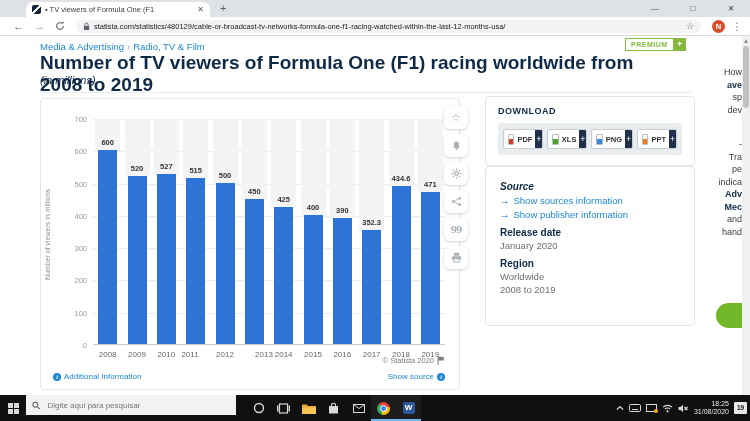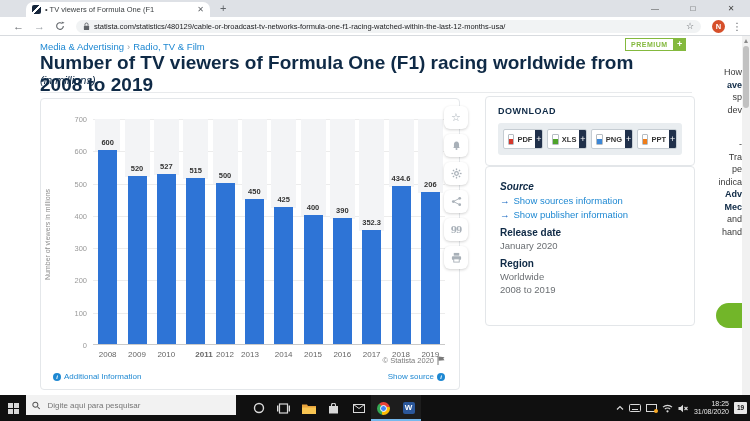--- a/index.html
+++ b/index.html
@@ -205,29 +205,29 @@
           <div class="bar" style="left: 34.5px; height: 167.886px; background: rgb(46, 116, 214);"></div>
           <div class="bar-value" style="left: 22px; bottom: 170.886px;">520</div>
           <div class="xtick" style="left: 22px;">2009</div>
           <div class="band" style="left: 60.8333px; height: 55.8543px; background: rgb(243, 244, 246);"></div>
           <div class="bar" style="left: 63.8333px; height: 170.146px; background: rgb(46, 116, 214);"></div>
           <div class="bar-value" style="left: 51.3333px; bottom: 173.146px;">527</div>
           <div class="xtick" style="left: 51.3333px;">2010</div>
           <div class="band" style="left: 90.1667px; height: 59.7286px; background: rgb(243, 244, 246);"></div>
           <div class="bar" style="left: 93.1667px; height: 166.271px; background: rgb(46, 116, 214);"></div>
           <div class="bar-value" style="left: 80.6667px; bottom: 169.271px; margin-top: 29px;">515</div>
-          <div class="xtick" style="left: 89px; font-weight: bold;">2011</div>
+          <div class="xtick" style="left: 75px;">2011</div>
           <div class="band" style="left: 119.5px; height: 64.5714px; background: rgb(243, 244, 246);"></div>
           <div class="bar" style="left: 122.5px; height: 161.429px; background: rgb(46, 116, 214);"></div>
           <div class="bar-value" style="left: 110px; bottom: 164.429px;">500</div>
           <div class="xtick" style="left: 110px;">2012</div>
           <div class="band" style="left: 148.833px; height: 80.7143px; background: rgb(243, 244, 246);"></div>
           <div class="bar" style="left: 151.833px; height: 145.286px; background: rgb(46, 116, 214);"></div>
           <div class="bar-value" style="left: 139.333px; bottom: 148.286px;">450</div>
-          <div class="xtick" style="left: 135px;">2013</div>
+          <div class="xtick" style="left: 149px;">2013</div>
           <div class="band" style="left: 178.167px; height: 88.7857px; background: rgb(243, 244, 246);"></div>
           <div class="bar" style="left: 181.167px; height: 137.214px; background: rgb(46, 116, 214);"></div>
           <div class="bar-value" style="left: 168.667px; bottom: 140.214px;">425</div>
           <div class="xtick" style="left: 168.667px;">2014</div>
           <div class="band" style="left: 207.5px; height: 96.8571px; background: rgb(243, 244, 246);"></div>
           <div class="bar" style="left: 210.5px; height: 129.143px; background: rgb(46, 116, 214);"></div>
           <div class="bar-value" style="left: 198px; bottom: 132.143px;">400</div>
           <div class="xtick" style="left: 198px;">2015</div>
           <div class="band" style="left: 236.833px; height: 100.086px; background: rgb(243, 244, 246);"></div>
           <div class="bar" style="left: 239.833px; height: 125.914px; background: rgb(46, 116, 214);"></div>
@@ -236,21 +236,21 @@
           <div class="band" style="left: 266.167px; height: 112.257px; background: rgb(243, 244, 246);"></div>
           <div class="bar" style="left: 269.167px; height: 113.743px; background: rgb(46, 116, 214);"></div>
           <div class="bar-value" style="left: 256.667px; bottom: 116.743px;">352.3</div>
           <div class="xtick" style="left: 256.667px;">2017</div>
           <div class="band" style="left: 295.5px; height: 67.7354px; background: rgb(243, 244, 246);"></div>
           <div class="bar" style="left: 298.5px; height: 158.265px; background: rgb(46, 116, 214);"></div>
           <div class="bar-value" style="left: 286px; bottom: 161.265px;">434.6</div>
           <div class="xtick" style="left: 286px;">2018</div>
           <div class="band" style="left: 324.833px; height: 73.9343px; background: rgb(243, 244, 246);"></div>
           <div class="bar" style="left: 327.833px; height: 152.066px; background: rgb(46, 116, 214);"></div>
-          <div class="bar-value" style="left: 315.333px; bottom: 155.066px;">206</div>
+          <div class="bar-value" style="left: 315.333px; bottom: 155.066px;">471</div>
           <div class="xtick" style="left: 315.333px;">2019</div>
         </div>
 
       <div class="chart-copyright">
         <span>© Statista 2020</span>
         <svg class="svg-ic" width="8" height="9" viewBox="0 0 8 9">
             <line x1="1" y1="0" x2="1" y2="9" stroke="#7a7a7a" stroke-width="1"></line>
             <path d="M1.5 0.5 L7.5 1.2 L6.3 2.6 L7.5 4.2 L1.5 4.8 Z" fill="#7a7a7a"></path>
           </svg>
       </div>

